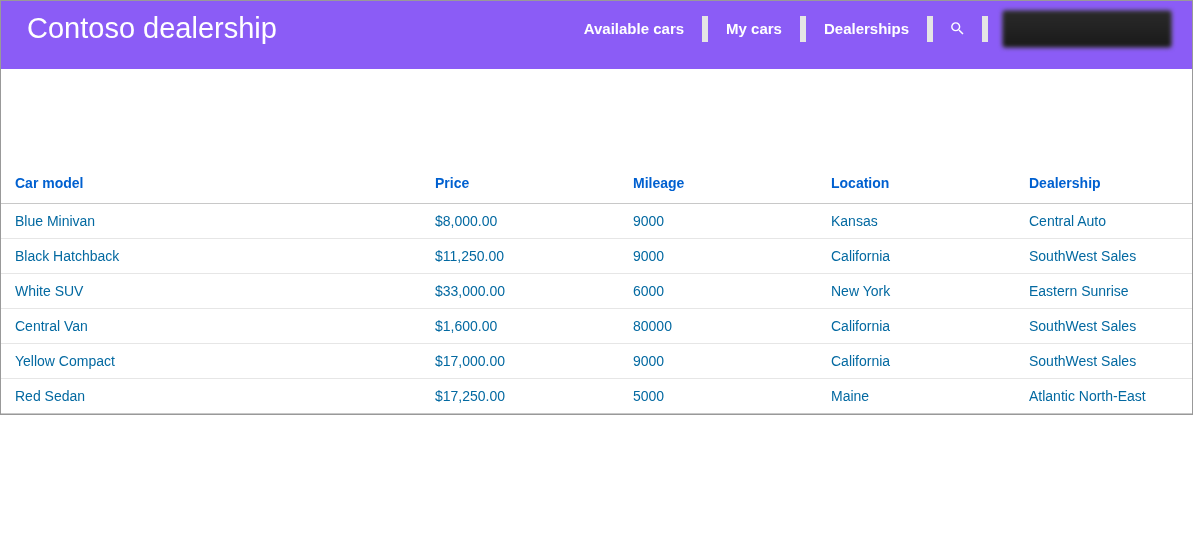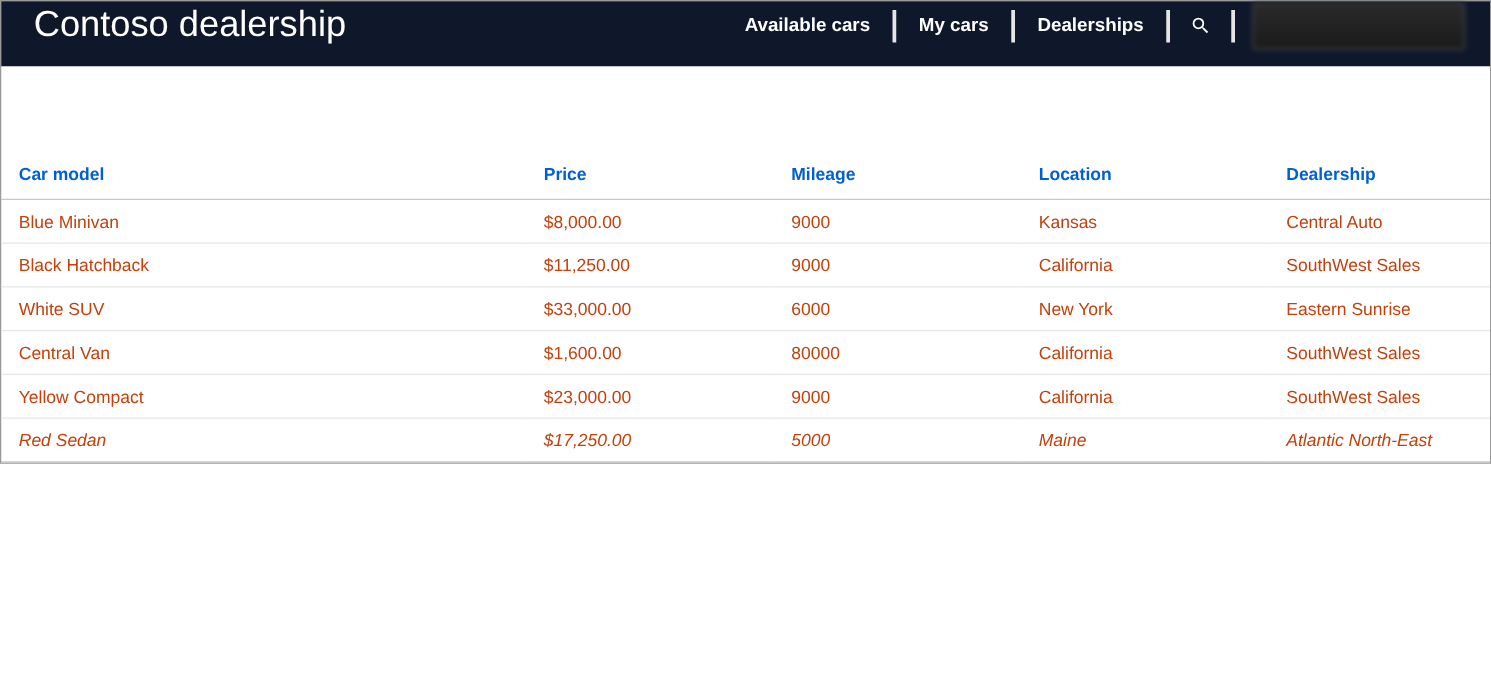--- a/index.html
+++ b/index.html
@@ -10,22 +10,22 @@
     font-size: 14px;
     color: #333;
     background: #fff;
   }
   .page {
     width: 1193px;
     border: 1px solid #999;
   }
   
   .topbar {
-    height: 52px;
-    background: #0f172a;
+    height: 68px;
+    background: #8b5cf6;
     display: flex;
     align-items: center;
     color: #fff;
     padding: 0 20px 13px 26px;
   }
   .brand {
     font-size: 29px;
     font-weight: 300;
     flex: 0 0 auto;
   }
@@ -35,38 +35,38 @@
     align-items: center;
     height: 100%;
   }
   .nav-item {
     padding: 0 18px;
     height: 26px;
     display: flex;
     align-items: center;
     font-size: 15px;
     font-weight: 600;
-    border-right: 3px solid #e5e5e5;
+    border-right: 6px solid #e5e5e5;
     cursor: pointer;
   }
   .nav-item.search { padding: 0 16px; }
   .nav-item:last-of-type { border-right: none; }
   .user-box {
     margin-left: 14px;
     width: 170px;
     height: 38px;
     border: 1px solid #555;
     border-radius: 3px;
     background: linear-gradient(#2a2a2a,#1a1a1a);
     filter: blur(2px);
   }
   .search-icon svg { width: 17px; height: 17px; fill: #fff; display:block;}
   
   .content {
-    padding: 68px 0 0 0;
+    padding: 96px 0 0 0;
   }
   table {
     width: 100%;
     border-collapse: collapse;
     table-layout: fixed;
   }
   col.c-model      { width: 420px; }
   col.c-price      { width: 198px; }
   col.c-mileage    { width: 198px; }
   col.c-location   { width: 198px; }
@@ -76,25 +76,25 @@
     font-size: 14px;
     font-weight: 600;
     color: #0060d0;
     padding: 10px 14px 12px 14px;
     border-bottom: 1px solid #c8c8c8;
     cursor: pointer;
   }
   tbody td {
     padding: 9px 14px;
     font-size: 14px;
-    color: #c2410c;
+    color: #0369a1;
     border-top: 1px solid #e6e6e6;
     white-space: nowrap;
   }
-  tbody tr:last-child td { border-bottom: 1px solid #c8c8c8; font-style: italic; }
+  tbody tr:last-child td { border-bottom: 1px solid #c8c8c8; }
 </style>
 </head>
 <body>
 
 <div class="page">
 
   <div class="topbar">
     <div class="brand">Contoso dealership</div>
 
     <div class="nav">
@@ -154,21 +154,21 @@
           </tr>
           <tr>
             <td>Central Van</td>
             <td>$1,600.00</td>
             <td>80000</td>
             <td>California</td>
             <td>SouthWest Sales</td>
           </tr>
           <tr>
             <td>Yellow Compact</td>
-            <td>$23,000.00</td>
+            <td>$17,000.00</td>
             <td>9000</td>
             <td>California</td>
             <td>SouthWest Sales</td>
           </tr>
           <tr>
             <td>Red Sedan</td>
             <td>$17,250.00</td>
             <td>5000</td>
             <td>Maine</td>
             <td>Atlantic North-East</td>

